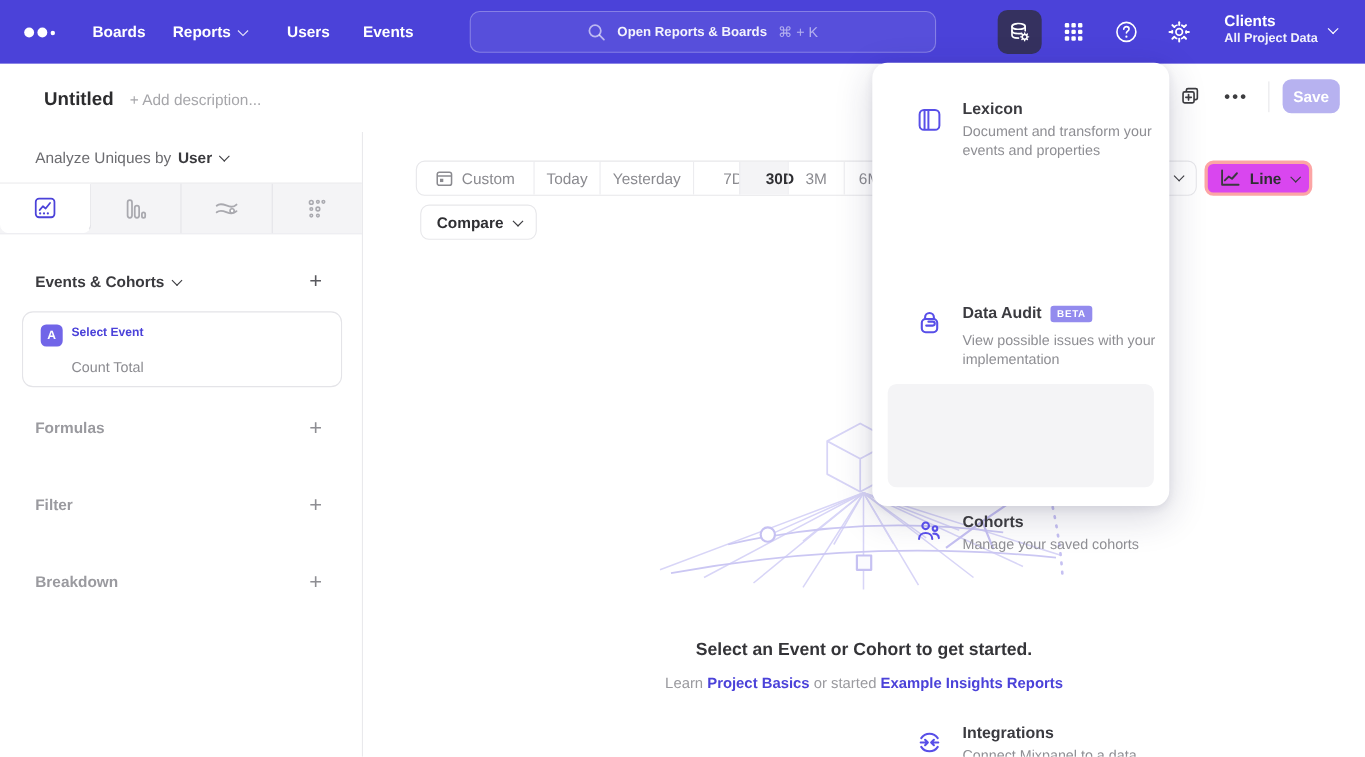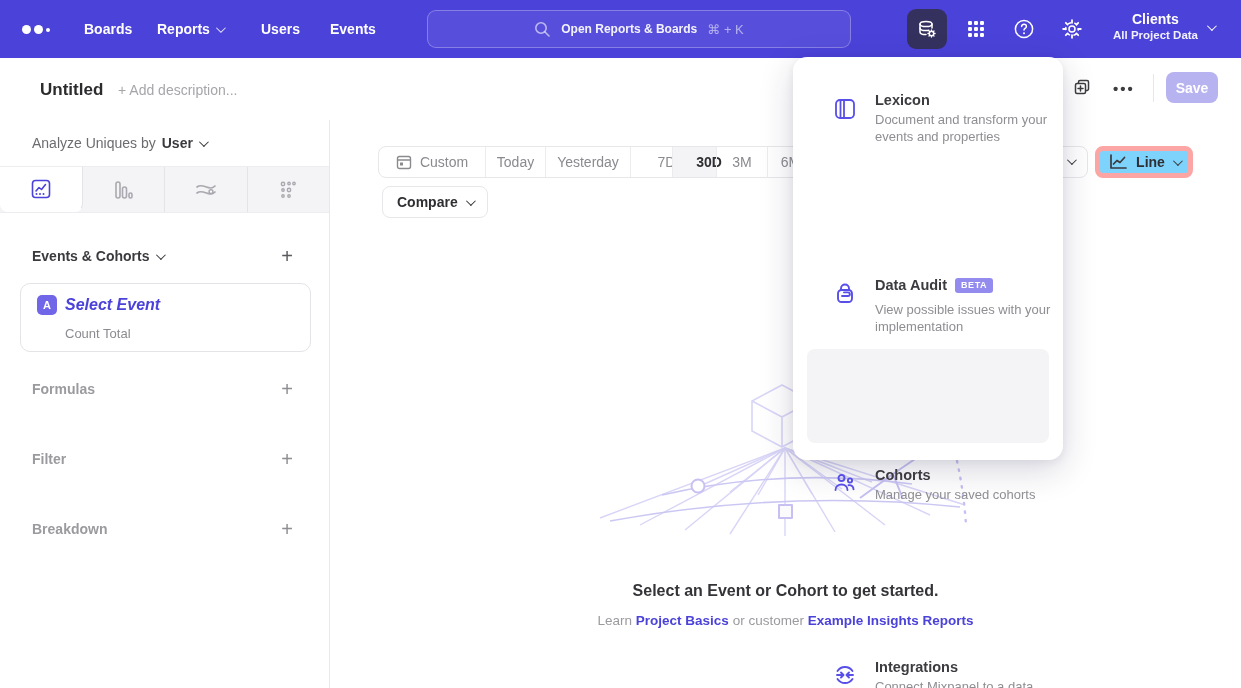--- a/index.html
+++ b/index.html
@@ -15,21 +15,21 @@
   .logo .d3 { left:24px; top:7px; width:4px; height:4px; }
   .nav-item { position:absolute; top:0; height:58px; display:flex; align-items:center; gap:6px; color:#fff; font-size:14px; font-weight:700; cursor:pointer; }
   .chev { display:inline-block; width:7px; height:7px; border-right:1.7px solid currentColor; border-bottom:1.7px solid currentColor; transform:rotate(45deg) translateY(-2px); }
   .chev.white { color:rgba(255,255,255,.85); }
   .searchbar { position:absolute; left:427px; top:10px; width:424px; height:38px; background:rgba(255,255,255,.07); border:1px solid rgba(255,255,255,.28); border-radius:9px; display:flex; align-items:center; justify-content:center; gap:10px; color:#fff; cursor:text; }
   .searchbar .ph { font-size:12px; font-weight:700; color:rgba(255,255,255,.93); }
   .searchbar .kbd { font-size:13px; color:rgba(255,255,255,.55); font-weight:400; }
   .iconbtn { position:absolute; top:9px; width:40px; height:40px; border-radius:9px; display:flex; align-items:center; justify-content:center; cursor:pointer; }
   .iconbtn.active { background:#35315f; }
   .proj { position:absolute; left:1113px; top:10px; color:#fff; cursor:pointer; }
-  .proj .nm { font-size:14px; font-weight:700; line-height:18px;margin-left:19px; }
+  .proj .nm { font-size:14px; font-weight:700; line-height:18px; }
   .proj .sc { font-size:11.5px; font-weight:700; line-height:15px; color:rgba(255,255,255,.92); }
   .proj-chev { position:absolute; left:1207px; top:24px; color:#fff; }
 
   
   .rhead { position:absolute; left:0; top:58px; width:1241px; height:62px; background:#fff; }
   .rtitle { position:absolute; left:40px; top:22px; font-size:17px; font-weight:700; color:#2c2c2e; }
   .rdesc { position:absolute; left:118px; top:24px; font-size:14px; color:#a6a6aa; cursor:text; }
   .hicon { position:absolute; top:20px; color:#3d3d40; cursor:pointer; }
   .hdivider { position:absolute; left:1153px; top:16px; width:1px; height:28px; background:#e7e7ea; }
   .savebtn { position:absolute; left:1166px; top:14px; width:52px; height:31px; background:#b7b2f0; color:#fff; border:none; border-radius:8px; font-size:14px; font-weight:700; font-family:inherit; cursor:default; }
@@ -43,35 +43,35 @@
   .tabstrip { position:absolute; left:0; top:46px; width:329px; height:47px; display:flex; border-top:1px solid #ededf0; border-bottom:1px solid #ededf0; background:#f4f4f6; }
   .tab { flex:1; display:flex; align-items:center; justify-content:center; border-right:1px solid #e4e4e8; cursor:pointer; }
   .tab:last-child { border-right:none; }
   .tab.active { background:#fff; border-bottom:2px solid #fff; border-radius:0 0 8px 8px; }
   .sec-head { position:absolute; left:32px; display:flex; align-items:center; gap:7px; font-size:14px; font-weight:700; color:#3a3a3e; }
   .sec-head .chev { color:#3a3a3e; }
   .plus { position:absolute; left:278px; width:18px; height:18px; font-size:20px; line-height:16px; text-align:center; color:#59595e; cursor:pointer; font-weight:400; }
   .plus.gray { color:#8e8e93; }
   .event-card { position:absolute; left:20px; top:163px; width:291px; height:69px; border:1px solid #e4e4e8; border-radius:10px; background:#fff; cursor:pointer; }
   .abadge { position:absolute; left:16px; top:11px; width:20px; height:20px; border-radius:5px; background:#7165e8; color:#fff; font-size:11px; font-weight:700; display:flex; align-items:center; justify-content:center; }
-  .ev-title { position:absolute; left:44px; top:12px; font-size:16px; font-weight:700; color:#4b42d9;font-style:italic; }
+  .ev-title { position:absolute; left:44px; top:12px; font-size:11px; font-weight:700; color:#4b42d9; }
   .ev-sub { position:absolute; left:44px; top:42px; font-size:13px; color:#8b8b90; }
   .builder { position:absolute; left:0; width:286px; height:20px; }
   .builder .lbl { position:absolute; left:32px; font-size:14px; font-weight:700; color:#9a9a9f; }
 
   
   .segctrl { position:absolute; left:378px; top:146px; height:32px; display:flex; border:1px solid #e7e7ea; border-radius:8px; background:#fff; z-index:1; overflow:hidden; }
   .seg { display:flex; align-items:center; justify-content:center; gap:8px; font-size:14px; color:#8a8a8f; border-left:1px solid #ececef; cursor:pointer; white-space:nowrap; }
   .seg:first-child { border-left:none; }
   .seg.active { background:#f4f4f6; color:#2f2f33; font-weight:700; }
   .comparebtn { position:absolute; left:382px; top:186px; height:32px; padding:0 14px; display:flex; align-items:center; gap:8px; border:1px solid #e7e7ea; border-radius:8px; background:#fff; font-size:14px; font-weight:700; color:#2f2f33; cursor:pointer; z-index:1; }
   .comparebtn .chev { color:#3a3a3e; }
   .intervalbtn { position:absolute; left:1020px; top:146px; width:68px; height:32px; border:1px solid #e7e7ea; border-radius:8px; background:#fff; z-index:1; cursor:pointer; }
   .intervalbtn .chev { position:absolute; right:13px; top:11px; color:#3a3a3e; }
-  .linebtn { position:absolute; left:1095px; top:146px; width:98px; height:32px; border:5px solid #fca5a5; border-radius:8px; background:#7dd3fc; display:flex; align-items:center; justify-content:center; gap:8px; font-size:14px; font-weight:700; color:#2f2f33; cursor:pointer; z-index:1; }
+  .linebtn { position:absolute; left:1095px; top:146px; width:98px; height:32px; border:3px solid #fca5a5; border-radius:8px; background:#d946ef; display:flex; align-items:center; justify-content:center; gap:8px; font-size:14px; font-weight:700; color:#2f2f33; cursor:pointer; z-index:1; }
   .linebtn .chev { color:#3a3a3e; }
 
   
   .illus { position:absolute; left:580px; top:373px; z-index:0; }
   .empty-h { position:absolute; left:330px; top:582px; width:911px; text-align:center; font-size:16px; font-weight:700; color:#343438; }
   .empty-s { position:absolute; left:330px; top:613px; width:911px; text-align:center; font-size:13.5px; color:#9a9a9f; }
   .empty-s a { color:#4b42d9; font-weight:700; text-decoration:none; cursor:pointer; }
 
   
   .panel { position:absolute; left:793px; top:57px; width:270px; height:403px; background:#fff; border-radius:14px; box-shadow:0 10px 34px rgba(35,35,80,.18), 0 2px 8px rgba(35,35,80,.08); z-index:50; }
@@ -349,21 +349,21 @@
       <path d="M280 125 L313 101 L335 86 M313 101 L323 126" stroke="#c6c1f2" stroke-width="2"></path>
 
       <circle cx="118" cy="113" r="6.5" fill="#fff" stroke="#c6c1f2" stroke-width="2"></circle>
       <rect x="199" y="132" width="13" height="13" fill="#fbfbfe" stroke="#c6c1f2" stroke-width="2"></rect>
 
       <path d="M377 88 Q384 120 386 152" stroke="#c6c1f2" stroke-width="2.4" stroke-dasharray="1.5 7" stroke-linecap="round"></path>
     </g>
   </svg>
 
   <div class="empty-h">Select an Event or Cohort to get started.</div>
-  <div class="empty-s"><span>Learn </span><a>Project Basics</a><span> or customer </span><a>Example Insights Reports</a></div>
+  <div class="empty-s"><span>Learn </span><a>Project Basics</a><span> or started </span><a>Example Insights Reports</a></div>
 
   <div class="panel">
     <div class="mhl"></div>
 
     <div class="mrow" style="top:0; height:95px;">
       <div class="micon" style="top:40px;">
         <svg width="24" height="24" viewBox="0 0 24 24">
             <rect x="3" y="3" width="18" height="18" rx="4" fill="none" stroke="#584fe8" stroke-width="1.8"></rect>
             <line x1="7.5" y1="3.5" x2="7.5" y2="20.5" stroke="#584fe8" stroke-width="1.8"></line>
             <line x1="11" y1="3.5" x2="11" y2="20.5" stroke="#584fe8" stroke-width="1.8"></line>

